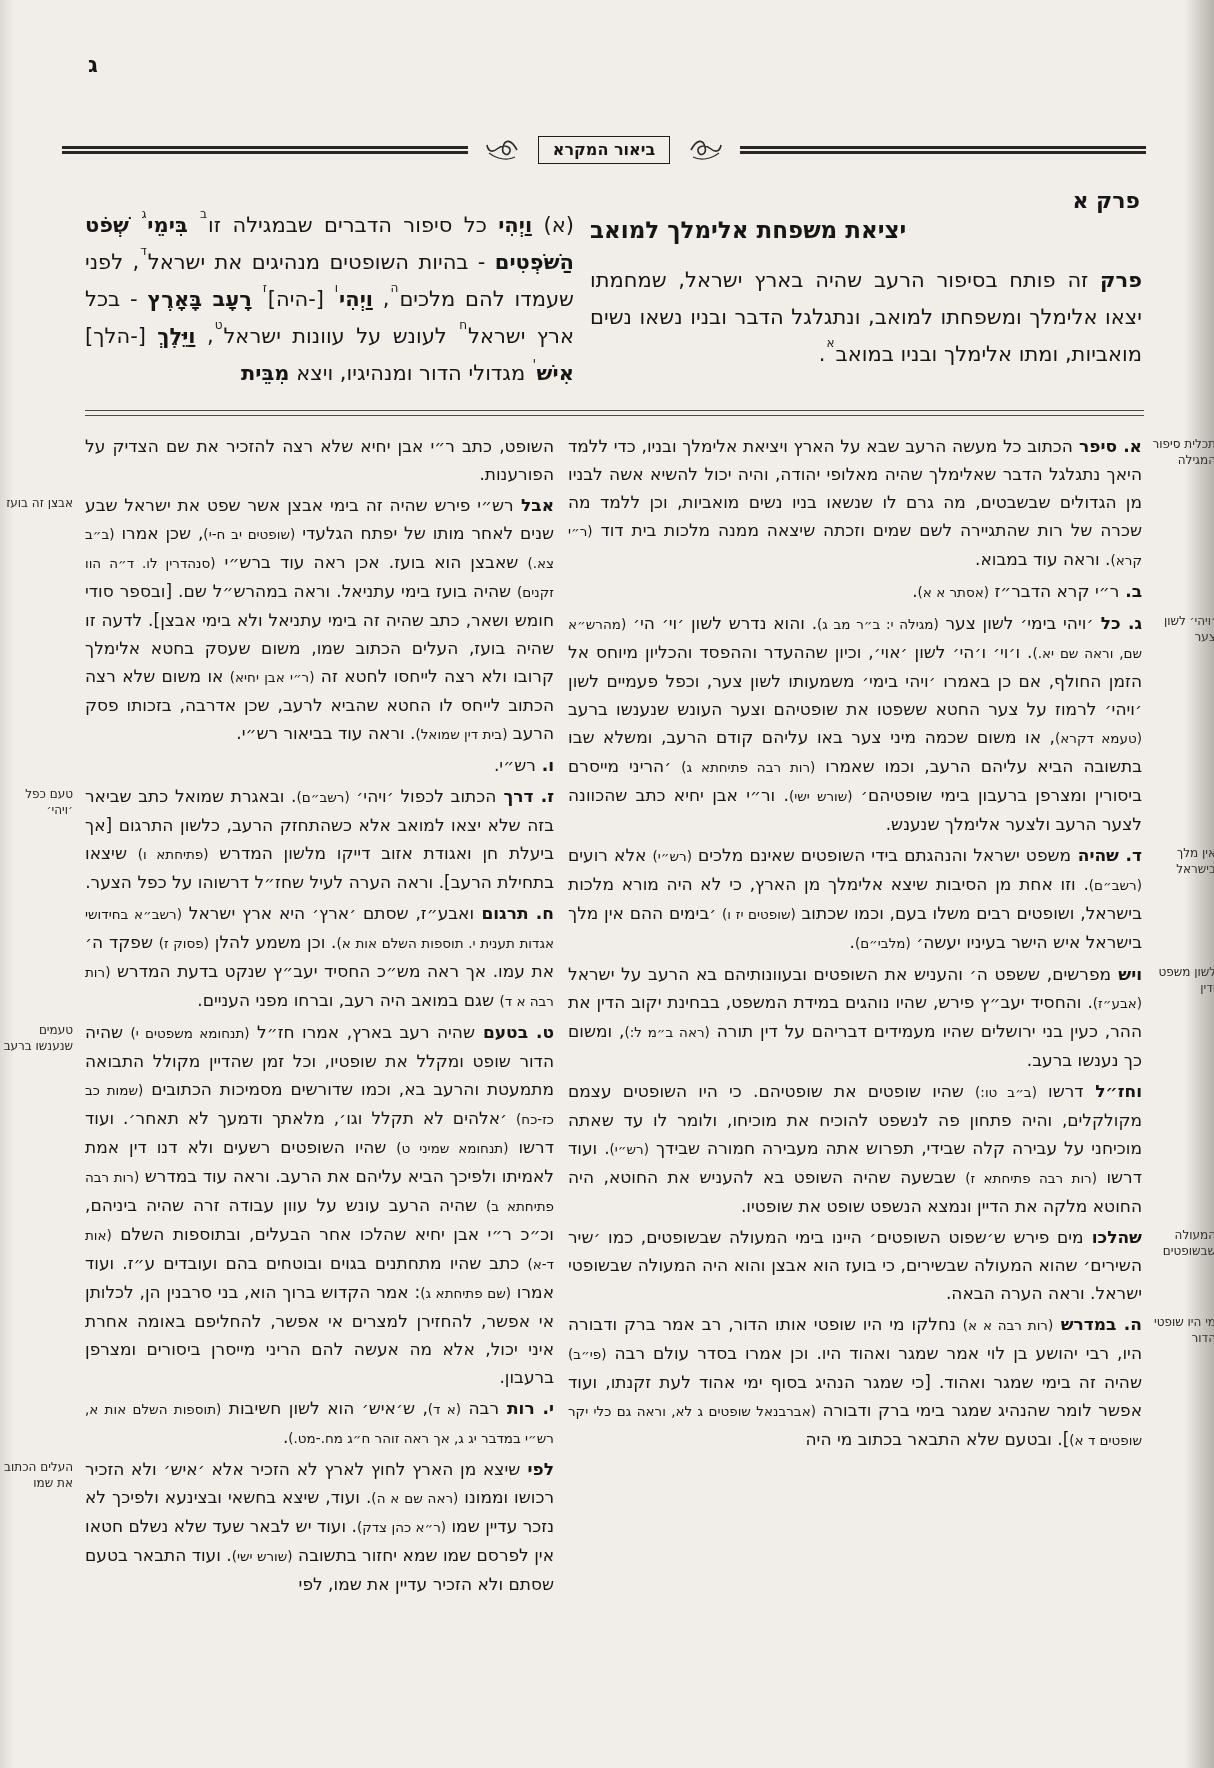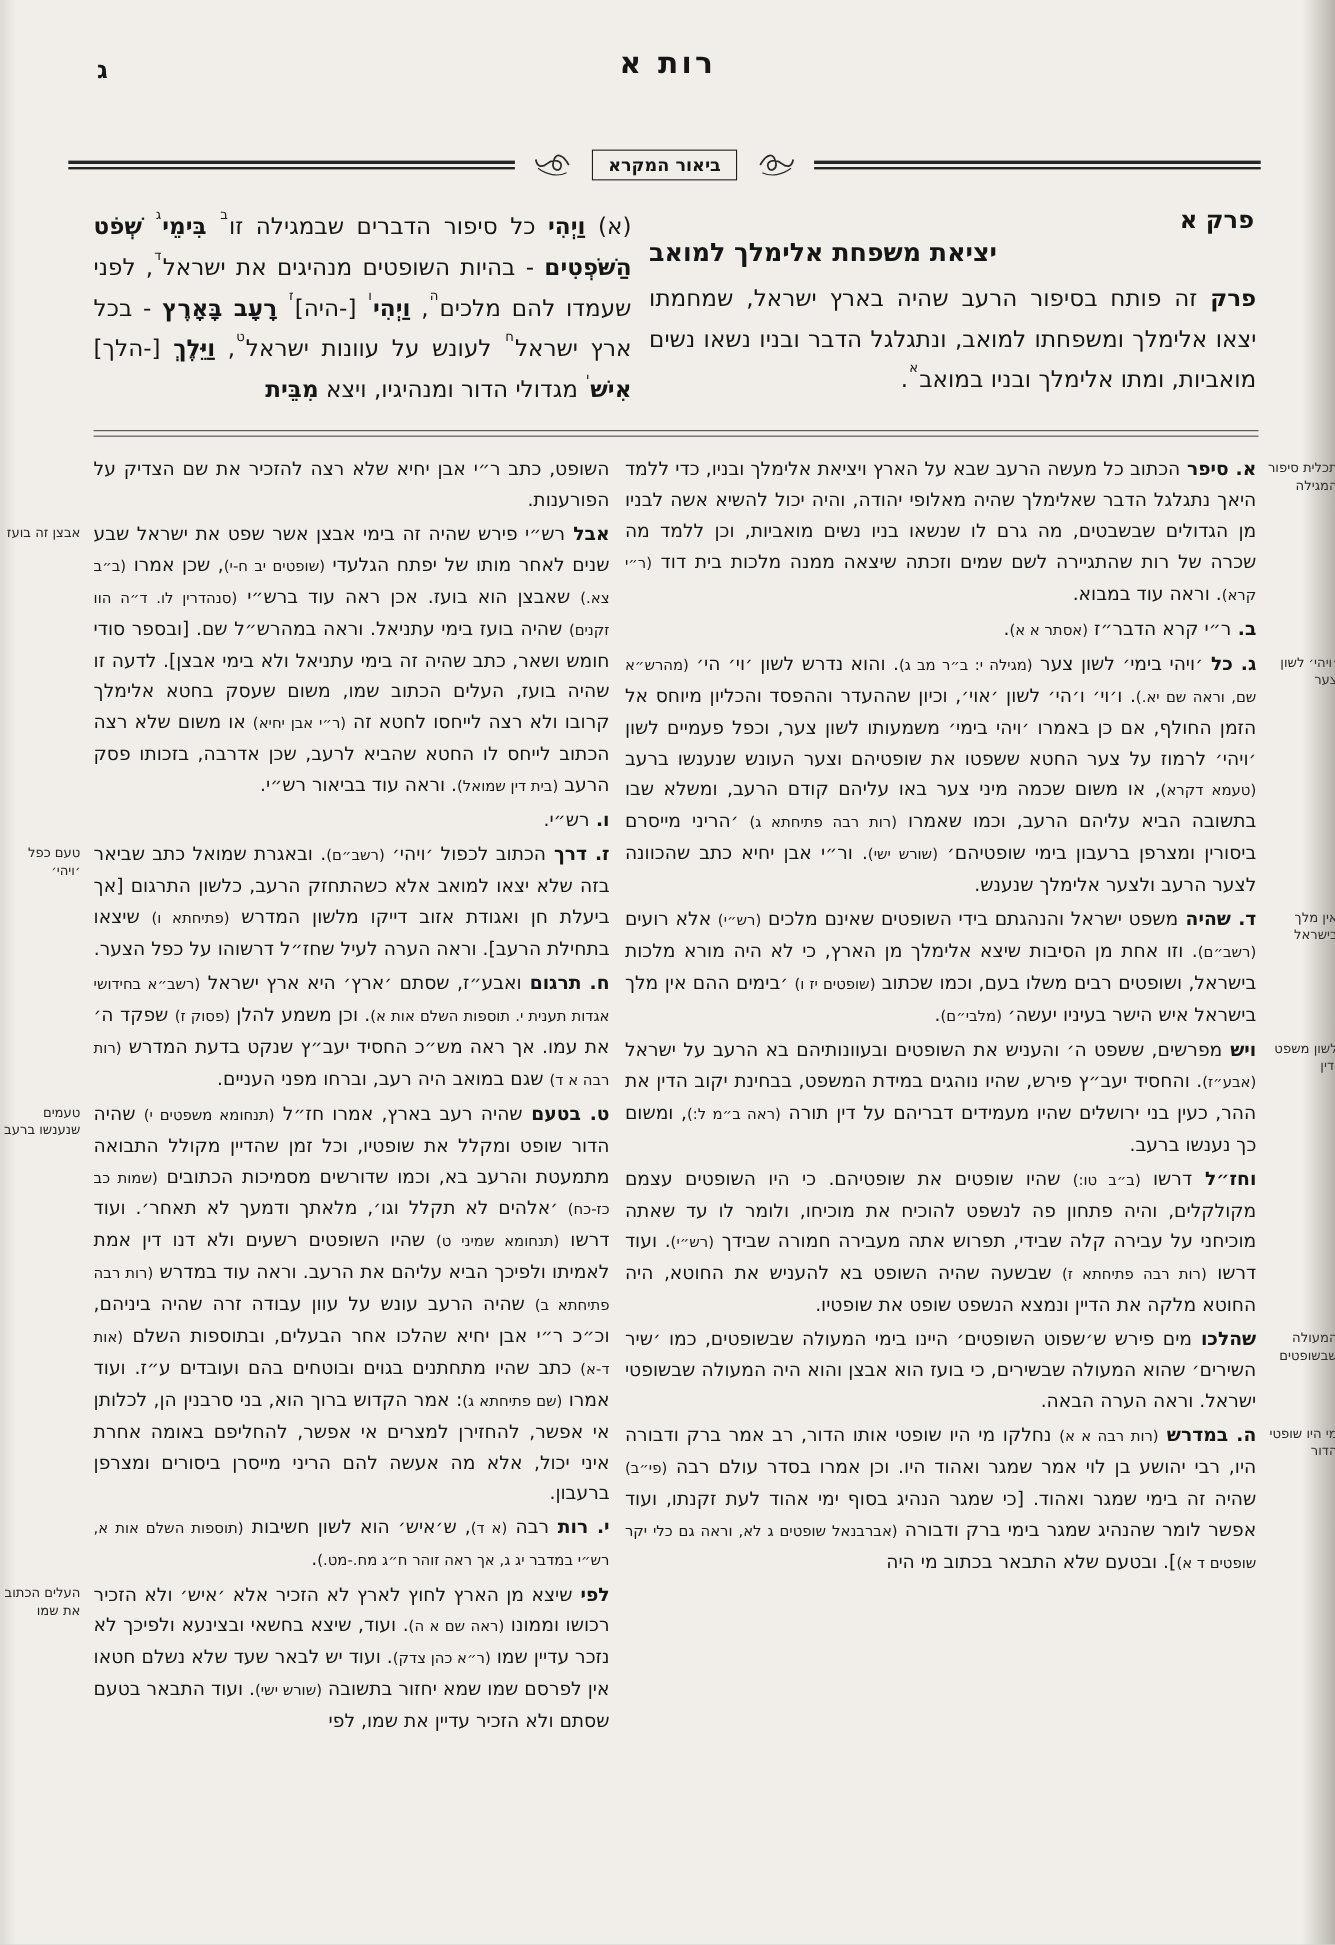--- a/index.html
+++ b/index.html
@@ -42,21 +42,21 @@
     font-size:16px;font-weight:bold;white-space:nowrap;
   }
 
   
   .top{display:flex;gap:16px;margin:22px 72px 0 85px;}
   .col-intro{flex:0 0 552px;}
   .col-verse{flex:1;}
   .perek{font-size:22px;font-weight:bold;margin:2px 2px 4px;}
   .intro-heading{text-align:left;font-size:23px;font-weight:bold;margin:4px 0 10px;}
   .intro-par,.verse-par{
-    font-size:21px;line-height:37px;text-align:justify;
+    font-size:21px;line-height:37px;text-align:justify;margin-top:19px;
   }
   .verse-par{padding-top:2px;}
   .b{font-weight:bold;}
   sup{font-size:12px;line-height:0;position:relative;top:-6px;margin:0 1px;}
 
   
   .divider{margin:18px 70px 0 85px;height:4px;
     border-top:1.5px solid #4a4a4a;border-bottom:1px solid #4a4a4a;}
 
   
@@ -74,21 +74,20 @@
   .com-right .note{right:-74px;width:66px;}
   .com-left .note{left:-86px;width:74px;}
 </style>
 </head>
 <body>
 
 <div class="page">
 
   <div class="hdr">
     <div class="folio">ג</div>
-    <div class="book-title">רות א</div>
   </div>
 
   <div class="band">
     <div class="rule"></div>
     <svg class="orn" viewBox="0 0 34 26">
       <path d="M2,13 C8,2 14,2 16,10 C18,18 10,20 9,14 C8,9 16,7 22,12 C27,16 31,14 32,8" fill="none" stroke="#2a2a2a" stroke-width="1.6"></path>
       <path d="M4,20 C12,24 22,22 30,16" fill="none" stroke="#2a2a2a" stroke-width="1.1"></path>
     </svg>
     <div class="box">ביאור המקרא</div>
     <svg class="orn" viewBox="0 0 34 26" style="transform:scaleX(-1)">

